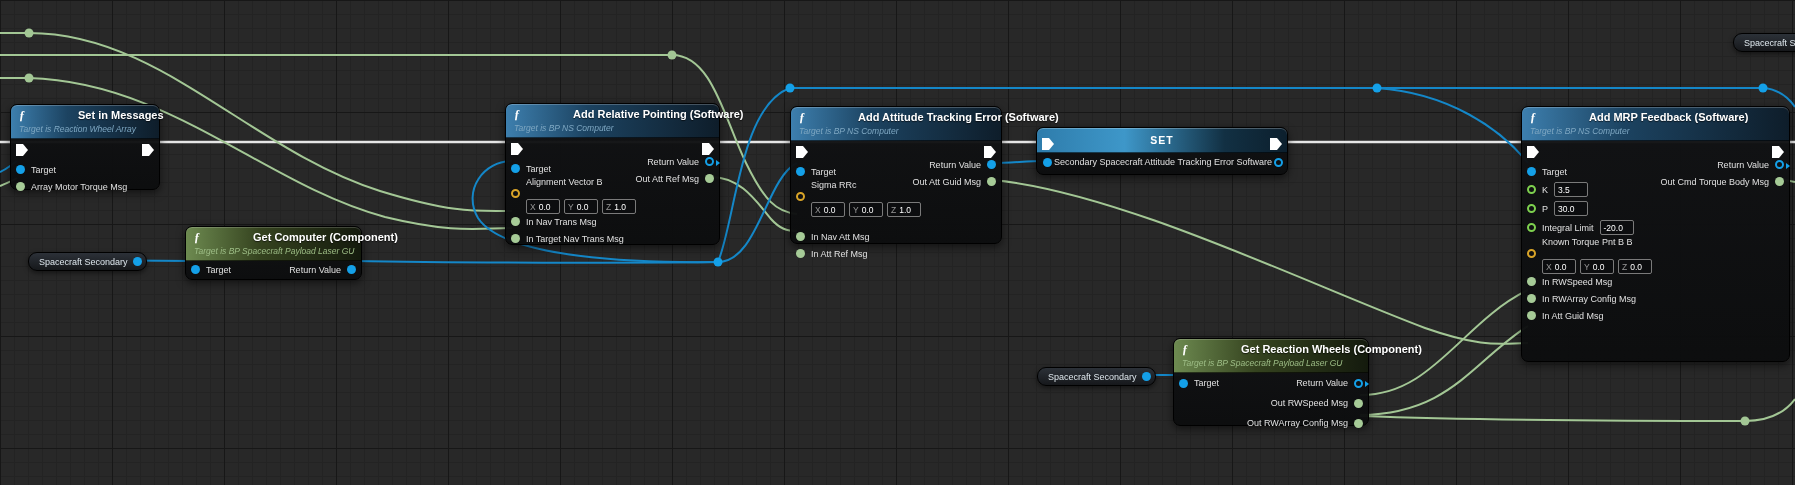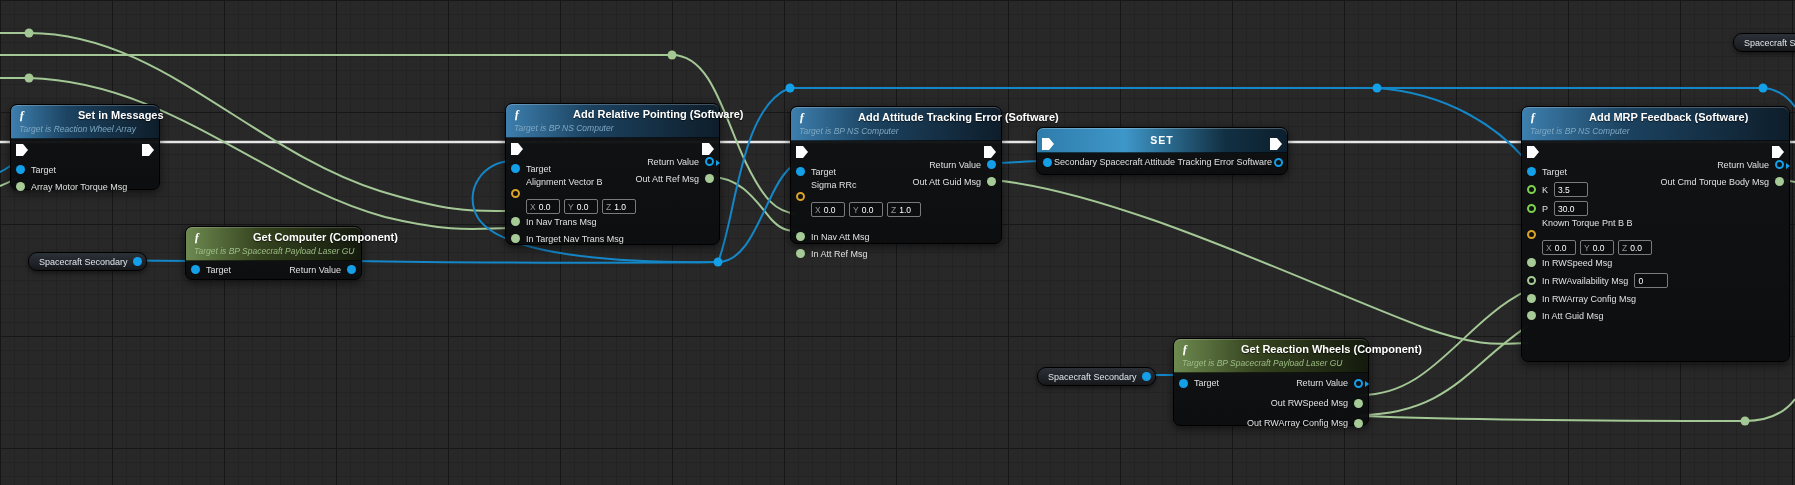--- a/index.html
+++ b/index.html
@@ -358,40 +358,40 @@
         <div class="prow left valrow">
           <span class="pin float hollow"></span>
           <span class="plabel">K</span>
           <span class="valbox">3.5</span>
         </div>
         <div class="prow left valrow">
           <span class="pin float hollow"></span>
           <span class="plabel">P</span>
           <span class="valbox">30.0</span>
         </div>
+        <div class="prow left valrow">
+          <span class="pin float hollow"></span>
+          <span class="plabel">Integral Limit</span>
+          <span class="valbox">-20.0</span>
+        </div>
         <div class="prow left vec">
           <span class="pin struct"></span>
           <div class="vecbody">
             <div class="vlabel">Known Torque Pnt B B</div>
             <div class="vboxes">
               <span class="vbox"><i>X</i>0.0</span>
               <span class="vbox"><i>Y</i>0.0</span>
               <span class="vbox"><i>Z</i>0.0</span>
             </div>
           </div>
         </div>
         <div class="prow left" style="margin-top: 6px;">
           <span class="pin msg solid"></span>
           <span class="plabel">In RWSpeed Msg</span>
         </div>
-        <div class="prow left valrow">
-          <span class="pin msg hollow"></span>
-          <span class="plabel">In RWAvailability Msg</span>
-          <span class="valbox">0</span>
-        </div>
         <div class="prow left">
           <span class="pin msg solid"></span>
           <span class="plabel">In RWArray Config Msg</span>
         </div>
         <div class="prow left">
           <span class="pin msg solid"></span>
           <span class="plabel">In Att Guid Msg</span>
         </div>
       </div>
     <div class="rows-right">

